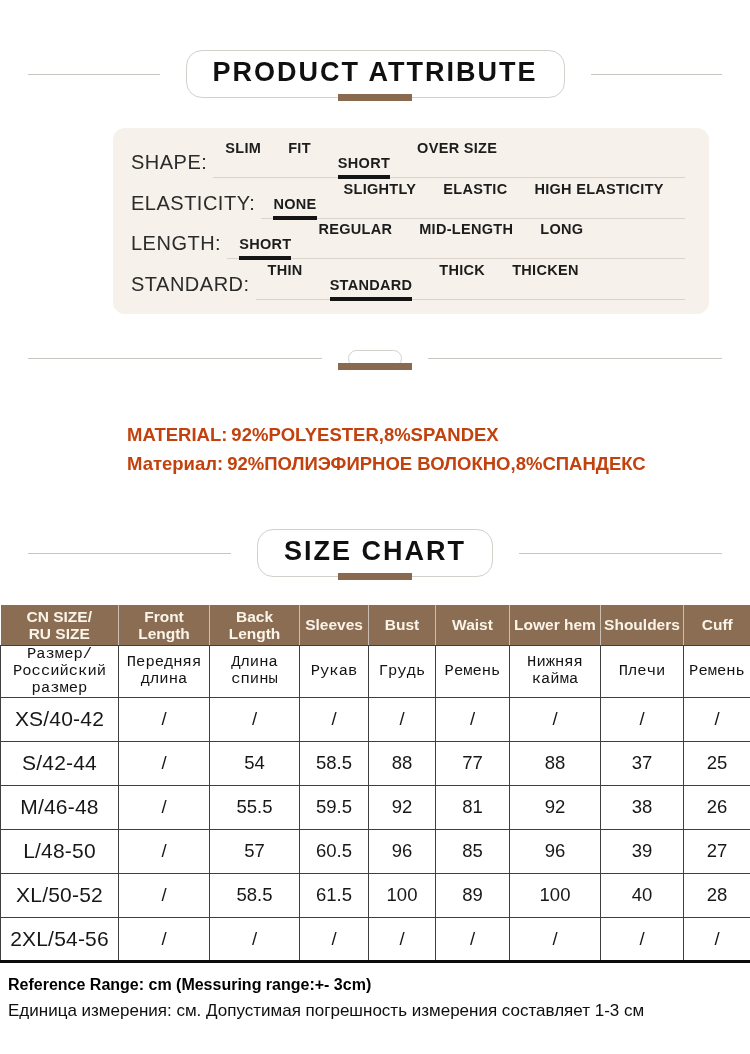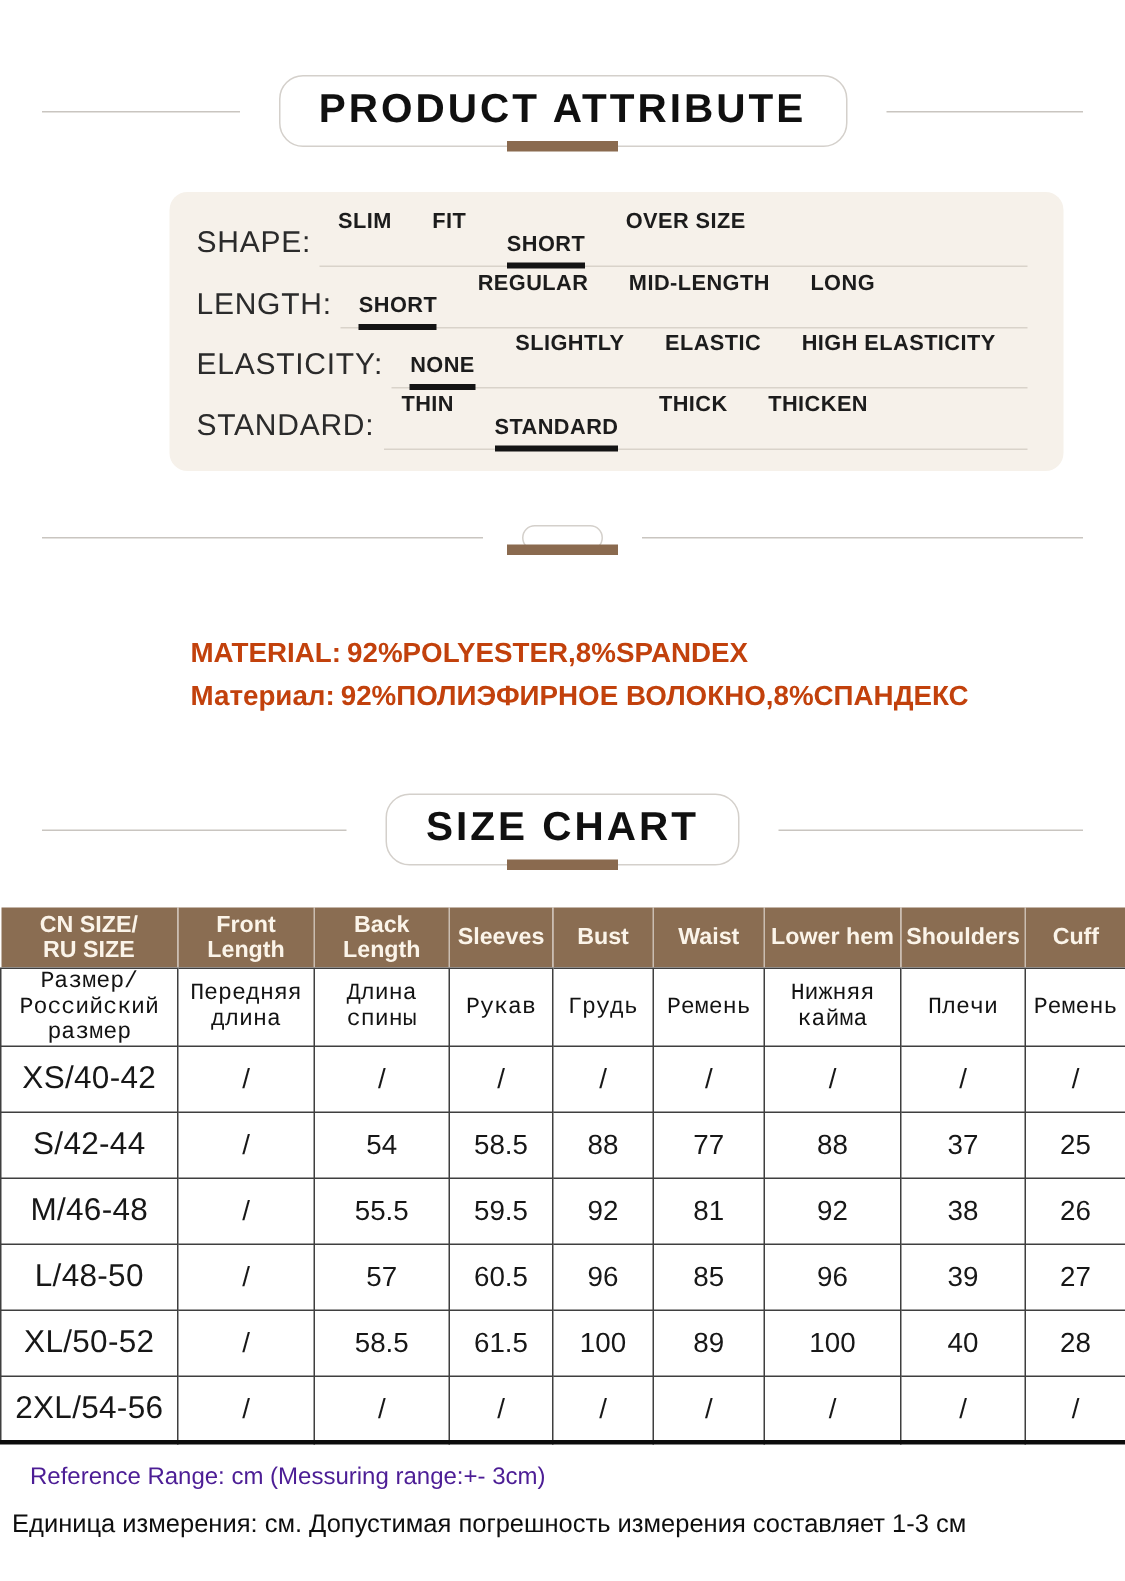--- a/index.html
+++ b/index.html
@@ -98,21 +98,21 @@
   }
   .size-table tbody td {
     border: 1px solid var(--border-dark); text-align: center;
     height: 44px; font-size: 18.5px; color: #171717; font-weight: 400;
     padding: 0 1px;
   }
   .size-table tbody td.size-cell { font-size: 21px; letter-spacing: 0.2px; }
 
   
   .footer-notes { margin: 13px 0 0 8px; }
-  .footer-line-en { font-size: 16px; font-weight: 400; color: #4c1d95; margin: 12px; }
+  .footer-line-en { font-size: 16px; font-weight: 700; color: #000000; margin: 0; }
   .footer-line-ru { font-size: 17px; font-weight: 400; color: #0e0e0e; margin: 7px 0 0 0; }
 </style>
 </head>
 <body>
 
 <div class="section-header" id="hdr-product">
   <div class="side-line"></div>
   <div class="header-pill">
     <span class="pill-title">PRODUCT ATTRIBUTE</span>
     <div class="accent-bar"></div>
@@ -124,35 +124,35 @@
     <div class="attr-row">
       <span class="attr-label">SHAPE:</span>
       <div class="attr-opts">
         <span class="attr-opt">SLIM</span>
         <span class="attr-opt">FIT</span>
         <span class="attr-opt selected">SHORT</span>
         <span class="attr-opt">OVER SIZE</span>
       </div>
     </div>
     <div class="attr-row">
+      <span class="attr-label">ELASTICITY:</span>
+      <div class="attr-opts">
+        <span class="attr-opt selected">NONE</span>
+        <span class="attr-opt">SLIGHTLY</span>
+        <span class="attr-opt">ELASTIC</span>
+        <span class="attr-opt">HIGH ELASTICITY</span>
+      </div>
+    </div>
+    <div class="attr-row">
       <span class="attr-label">LENGTH:</span>
       <div class="attr-opts">
         <span class="attr-opt selected">SHORT</span>
         <span class="attr-opt">REGULAR</span>
         <span class="attr-opt">MID-LENGTH</span>
         <span class="attr-opt">LONG</span>
-      </div>
-    </div>
-    <div class="attr-row">
-      <span class="attr-label">ELASTICITY:</span>
-      <div class="attr-opts">
-        <span class="attr-opt selected">NONE</span>
-        <span class="attr-opt">SLIGHTLY</span>
-        <span class="attr-opt">ELASTIC</span>
-        <span class="attr-opt">HIGH ELASTICITY</span>
       </div>
     </div>
     <div class="attr-row">
       <span class="attr-label">STANDARD:</span>
       <div class="attr-opts">
         <span class="attr-opt">THIN</span>
         <span class="attr-opt selected">STANDARD</span>
         <span class="attr-opt">THICK</span>
         <span class="attr-opt">THICKEN</span>
       </div>

